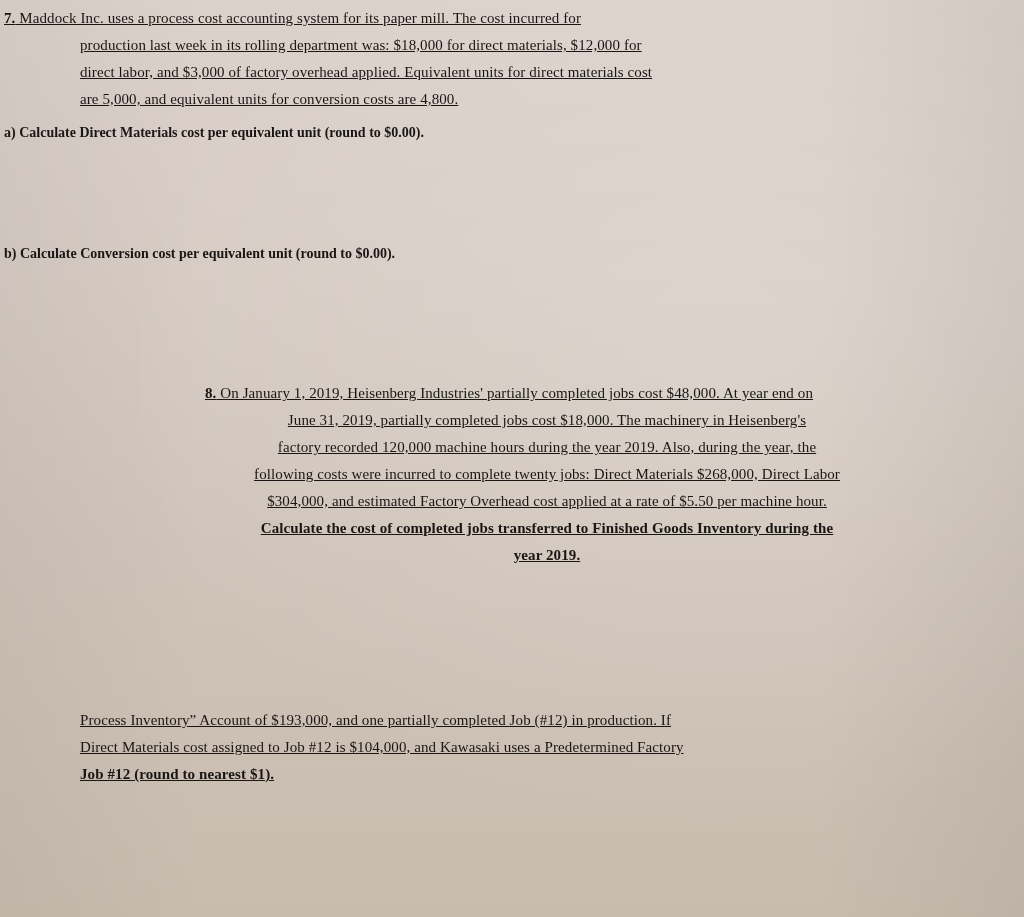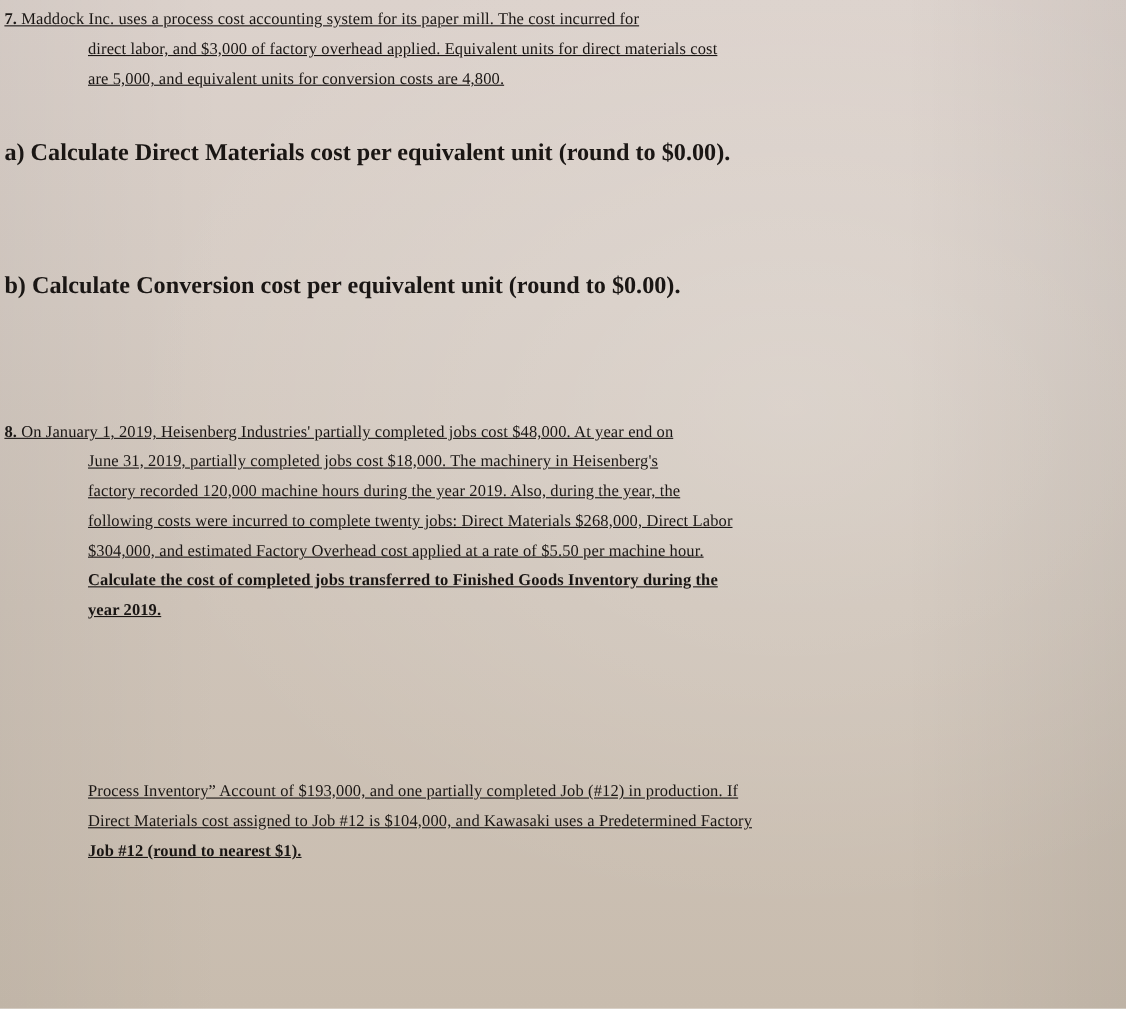--- a/index.html
+++ b/index.html
@@ -28,39 +28,40 @@
       letter-spacing: 0.1px;
       text-decoration: underline;
     }
     .problem .line { white-space: nowrap; }
     .problem .indent { padding-left: 76px; }
     .num { font-weight: bold; }
     .bold { font-weight: bold; }
     .sub {
       position: absolute;
       left: 4px;
-      font-size: 22px;
+      font-size: 14px;
       font-weight: bold;
       white-space: nowrap;
     }
   </style>
 </head>
 <body>
 
 <div class="sheet">
 
   <div class="problem" style="top:5px;">
     <div class="line"><span class="num">7.</span><span> Maddock Inc. uses a process cost accounting system for its paper mill. The cost incurred for</span></div>
+    <div class="line indent">production last week in its rolling department was: $18,000 for direct materials, $12,000 for</div>
     <div class="line indent">direct labor, and $3,000 of factory overhead applied. Equivalent units for direct materials cost</div>
     <div class="line indent">are 5,000, and equivalent units for conversion costs are 4,800.</div>
   </div>
   <div class="sub" style="top:125px;">a) Calculate Direct Materials cost per equivalent unit (round to $0.00).</div>
   <div class="sub" style="top:246px;">b) Calculate Conversion cost per equivalent unit (round to $0.00).</div>
 
-  <div class="problem" style="top:380px;">
+  <div class="problem" style="top:380px;text-align:center;">
     <div class="line"><span class="num">8.</span><span> On January 1, 2019, Heisenberg Industries' partially completed jobs cost $48,000. At year end on</span></div>
     <div class="line indent">June 31, 2019, partially completed jobs cost $18,000. The machinery in Heisenberg's</div>
     <div class="line indent">factory recorded 120,000 machine hours during the year 2019. Also, during the year, the</div>
     <div class="line indent">following costs were incurred to complete twenty jobs: Direct Materials $268,000, Direct Labor</div>
     <div class="line indent">$304,000, and estimated Factory Overhead cost applied at a rate of $5.50 per machine hour.</div>
     <div class="line indent bold">Calculate the cost of completed jobs transferred to Finished Goods Inventory during the</div>
     <div class="line indent bold">year 2019.</div>
   </div>
 
   <div class="problem" style="top:707px;">

